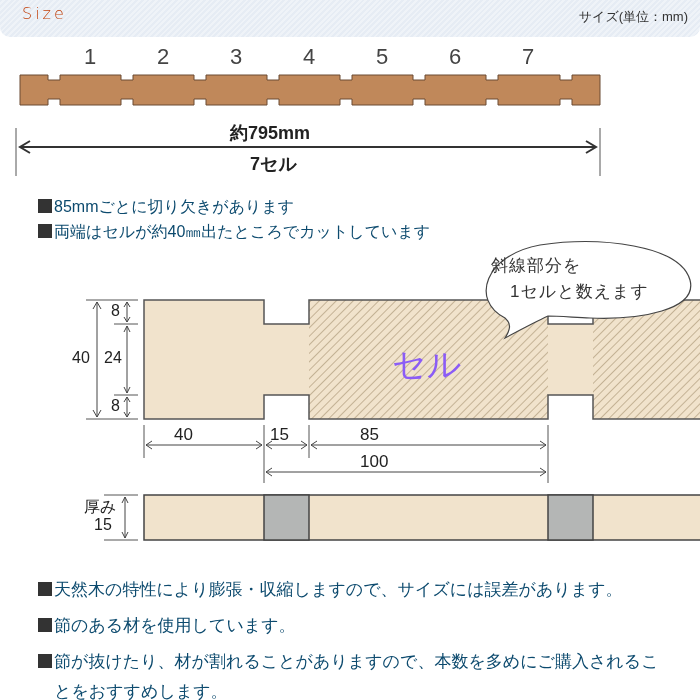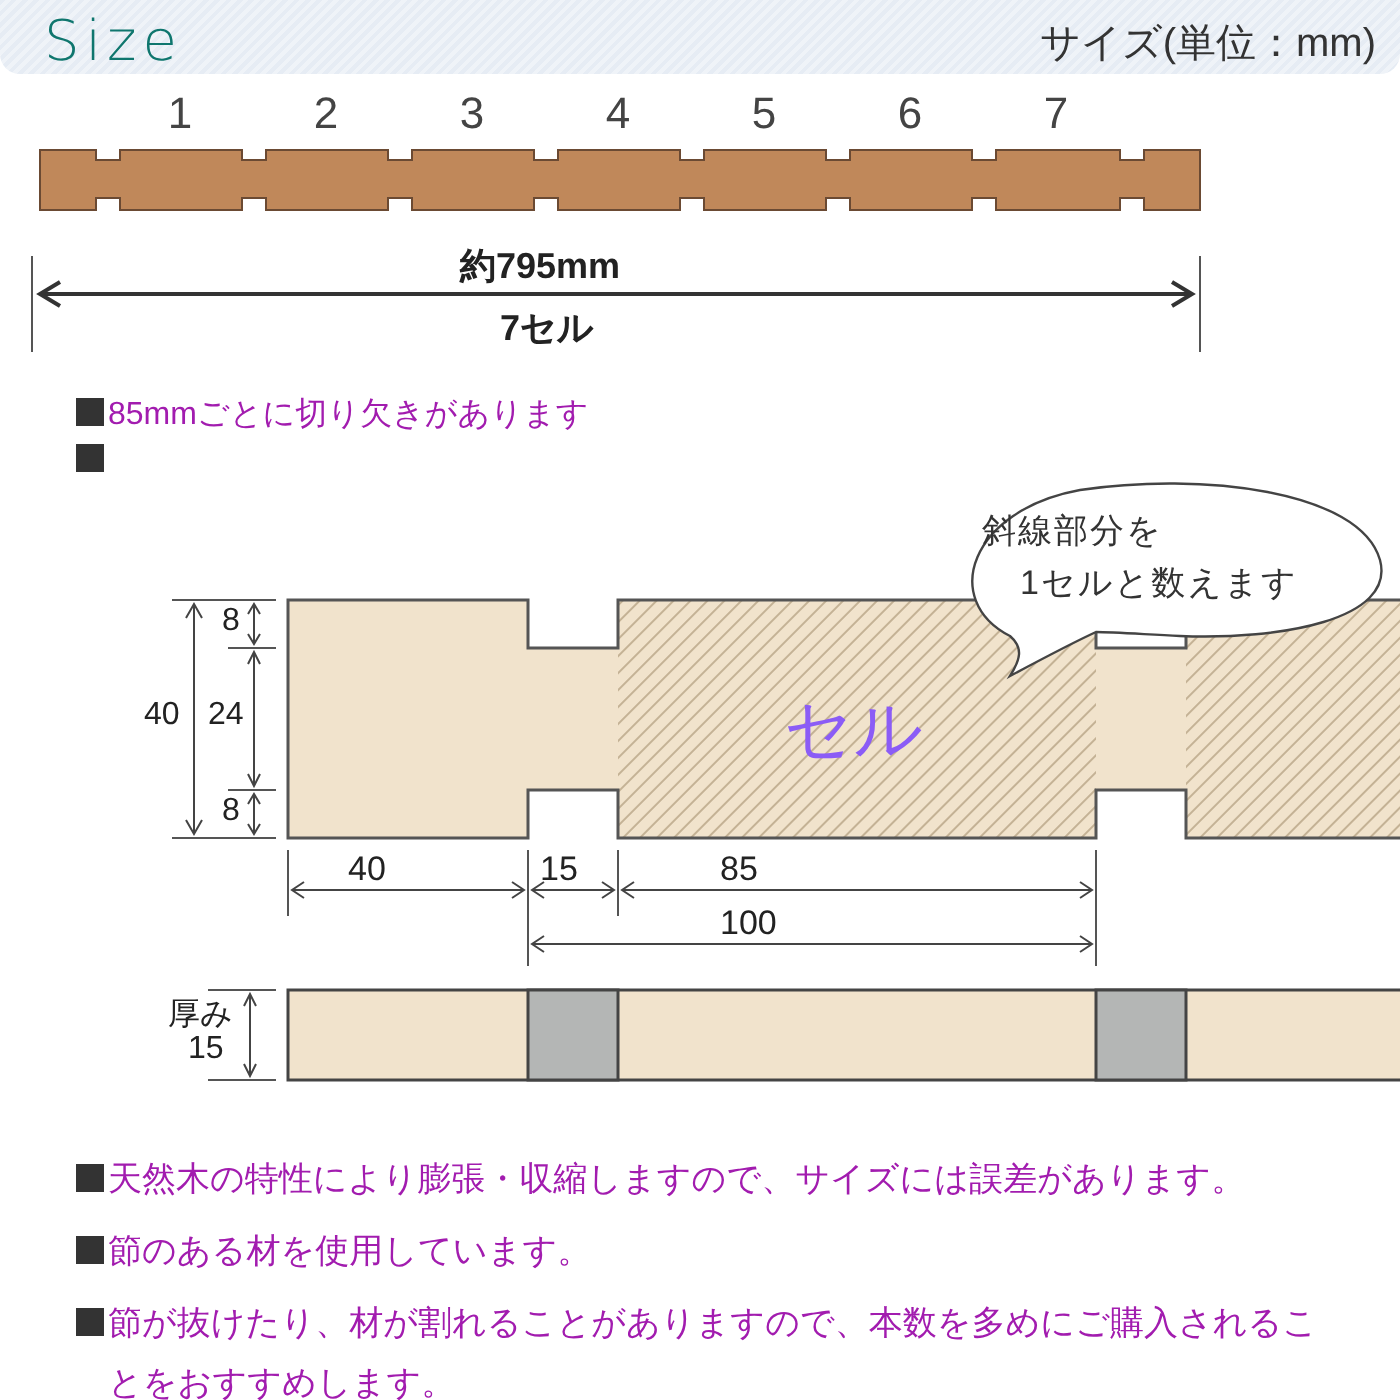--- a/index.html
+++ b/index.html
@@ -1,26 +1,26 @@
 <!DOCTYPE html>
 <html><head>
 <meta charset="utf-8">
 <style>
   html, body { margin:0; padding:0; }
   body { width:700px; height:700px; position:relative; background:#ffffff; overflow:hidden;
          font-family:"DejaVu Sans","Liberation Sans",sans-serif; color:#333; }
   .abs { position:absolute; }
   .header { left:0; top:0; width:700px; height:37px; border-radius:0 0 10px 10px;
     background: repeating-linear-gradient(135deg,#e6ecf4 0px,#e6ecf4 2px,#eff3f8 2px,#eff3f8 4px); }
-  .header-title { left:22px; top:4px; font-size:28px; letter-spacing:3px; color:#0f766e; font-family:"DejaVu Sans",sans-serif; font-weight:300; }
-  .header-unit { right:12px; top:8px; font-size:20px; color:#333; font-family:"Liberation Sans",sans-serif;margin-left:40px; }
+  .header-title { left:22px; top:4px; font-size:16px; letter-spacing:3px; color:#c2410c; font-family:"DejaVu Sans",sans-serif; font-weight:300; }
+  .header-unit { right:12px; top:8px; font-size:13px; color:#333; font-family:"Liberation Sans",sans-serif;margin-left:40px; }
   .cellnum { font-size:22px; color:#444; top:44px; width:30px; text-align:center; font-family:"Liberation Sans",sans-serif; }
   .dimtext { font-size:17px; color:#222; font-family:"Liberation Sans",sans-serif; text-align:left; }
   .bold { font-weight:bold; }
-  .note { font-size:16px; color:#a21caf; left:38px; font-family:"Liberation Sans",sans-serif; white-space:nowrap; }
+  .note { font-size:16px; color:#0c4a6e; left:38px; font-family:"Liberation Sans",sans-serif; white-space:nowrap; }
   .note .sq { display:inline-block; width:14px; height:14px; background:#333; margin-right:2px; vertical-align:-1px; }
   .note-lg { font-size:17px; }
   .bubble-text { font-size:17px; color:#333; font-family:"Liberation Sans",sans-serif; line-height:28px; letter-spacing:1px; }
   .cell-label { font-size:34px; color:#8b5cf6; font-family:"Liberation Sans",sans-serif; }
   .smalldim { font-size:16px; color:#222; font-family:"Liberation Sans",sans-serif; }
 </style>
 </head>
 <body>
 
 <div class="abs header"></div>
@@ -59,21 +59,21 @@
   <line x1="16" y1="128" x2="16" y2="176" stroke="#555" stroke-width="1"></line>
   <line x1="600" y1="128" x2="600" y2="176" stroke="#555" stroke-width="1"></line>
   <line x1="20" y1="147" x2="596" y2="147" stroke="#333" stroke-width="2"></line>
   <polyline points="30,141 20,147 30,153" fill="none" stroke="#333" stroke-width="2"></polyline>
   <polyline points="586,141 596,147 586,153" fill="none" stroke="#333" stroke-width="2"></polyline>
 </svg>
 <div class="abs dimtext bold" style="left:230px;top:121px;width:160px;font-size:18px">約795mm</div>
 <div class="abs dimtext bold" style="left:250px;top:152px;width:120px;font-size:18px">7セル</div>
 
 <div class="abs note" style="top:197px"><span class="sq"></span><span>85mmごとに切り欠きがあります</span></div>
-<div class="abs note" style="top:222px"><span class="sq"></span></div>
+<div class="abs note" style="top:222px"><span class="sq"></span><span>両端はセルが約40㎜出たところでカットしています</span></div>
 
 <svg class="abs" style="left:0;top:0" width="700" height="560">
   <defs>
     <pattern id="hatch" patternUnits="userSpaceOnUse" width="6" height="6" patternTransform="rotate(45)">
       <rect width="6" height="6" fill="#f1e3cc"></rect>
       <line x1="0" y1="0" x2="0" y2="6" stroke="#c4b295" stroke-width="2"></line>
     </pattern>
   </defs>
 
   <path d="M144,300 L264,300 L264,324 L309,324 L309,300 L548,300 L548,324 L593,324 L593,300 L700,300 L700,419 L593,419 L593,395 L548,395 L548,419 L309,419 L309,395 L264,395 L264,419 L144,419 Z" fill="#f1e3cc"></path>

